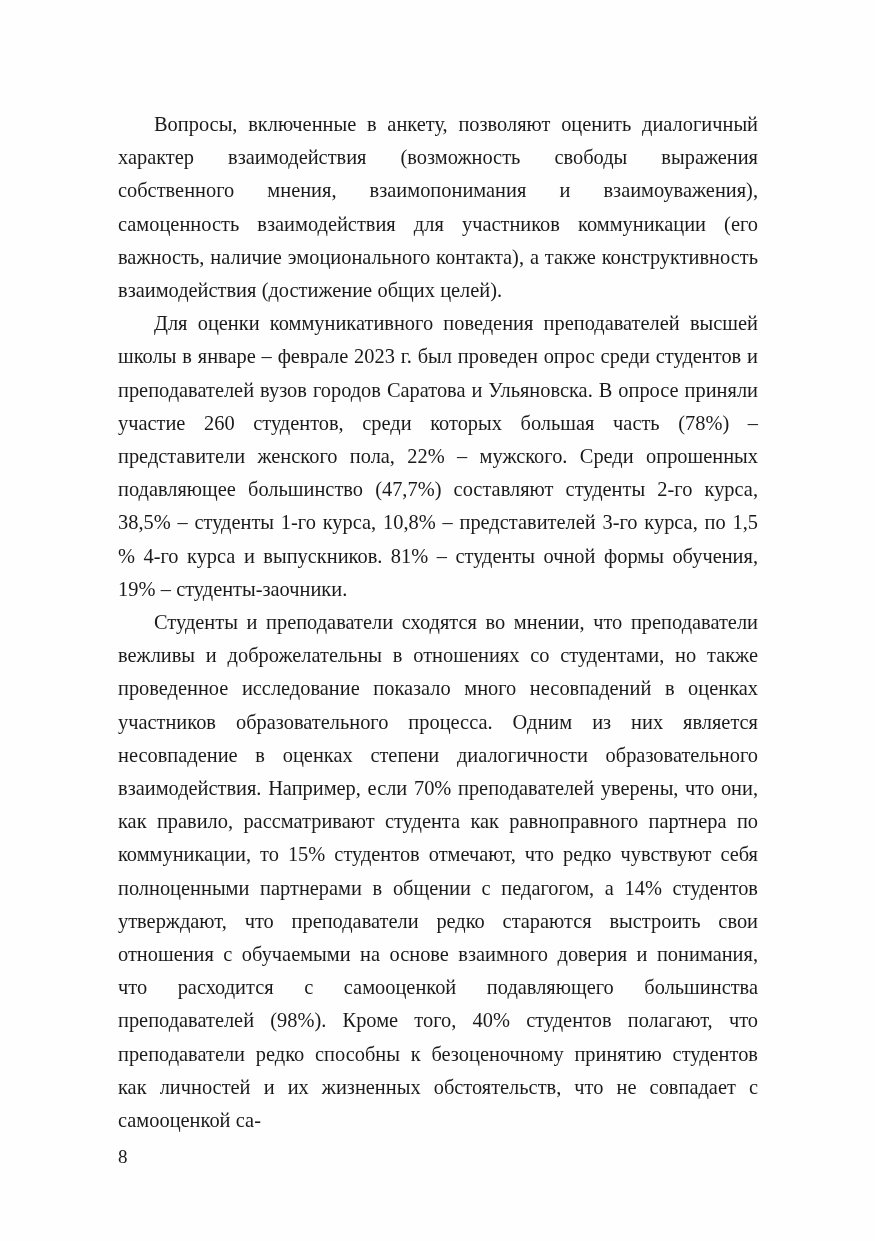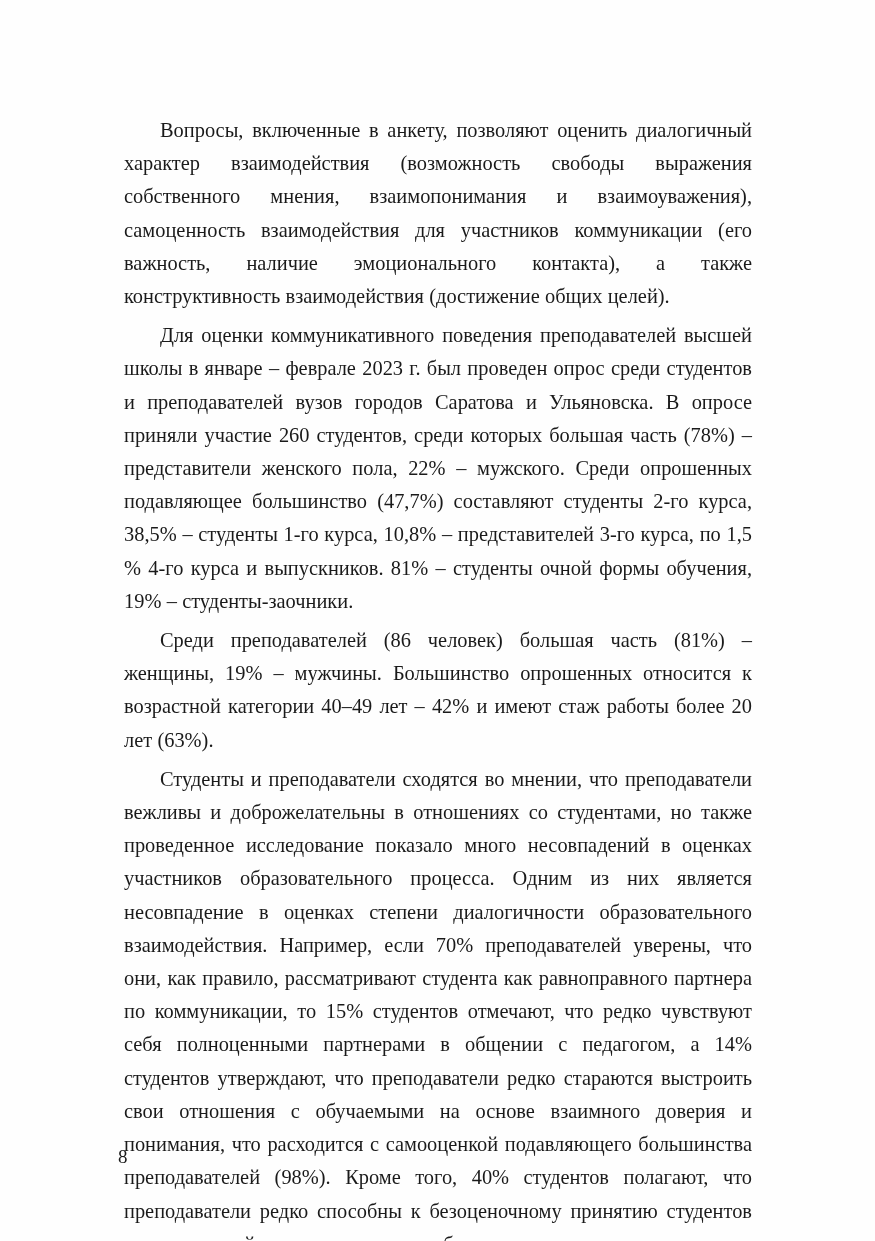--- a/index.html
+++ b/index.html
@@ -23,21 +23,21 @@
     height: 1241px;
     background: #fefefe;
   }
   .text-column {
     position: absolute;
     left: 118px;
     top: 108px;
     width: 640px;
   }
   p.para {
-    margin: 6px;
+    margin: 0;
     font-size: 20.4px;
     line-height: 33.2px;
     text-align: justify;
     text-justify: inter-word;
     text-indent: 36px;
     word-spacing: 0.2px;
     color: #1a1a1a;
     hyphens: manual;
   }
   .page-number {
@@ -50,19 +50,18 @@
   }
 </style>
 </head>
 <body>
 
 <div class="page">
 
   <div class="text-column">
     <p class="para">Вопросы, включенные в анкету, позволяют оценить диалогичный характер взаимодействия (возможность свободы выражения собственного мнения, взаимопонимания и взаимоуважения), самоценность взаимодействия для участников коммуникации (его важность, наличие эмоционального контакта), а также конструктивность взаимодействия (достижение общих целей).</p>
     <p class="para">Для оценки коммуникативного поведения преподавателей высшей школы в январе – феврале 2023 г. был проведен опрос среди студентов и преподавателей вузов городов Саратова и Ульяновска. В опросе приняли участие 260 студентов, среди которых большая часть (78%) – представители женского пола, 22% – мужского. Среди опрошенных подавляющее большинство (47,7%) составляют студенты 2-го курса, 38,5% – студенты 1-го курса, 10,8% – представителей 3-го курса, по 1,5 % 4-го курса и выпускников. 81% – студенты очной формы обучения, 19% – студенты-заочники.</p>
-    <p class="para">Среди преподавателей (86 человек) большая часть (81%) – женщины, 19% – мужчины. Большинство опрошенных относится к возрастной категории 40–49 лет – 42% и имеют стаж работы более 20 лет (63%).</p>
     <p class="para">Студенты и преподаватели сходятся во мнении, что преподаватели вежливы и доброжелательны в отношениях со студентами, но также проведенное исследование показало много несовпадений в оценках участников образовательного процесса. Одним из них является несовпадение в оценках степени диалогичности образовательного взаимодействия. Например, если 70% преподавателей уверены, что они, как правило, рассматривают студента как равноправного партнера по коммуникации, то 15% студентов отмечают, что редко чувствуют себя полноценными партнерами в общении с педагогом, а 14% студентов утверждают, что преподаватели редко стараются выстроить свои отношения с обучаемыми на основе взаимного доверия и понимания, что расходится с самооценкой подавляющего большинства преподавателей (98%). Кроме того, 40% студентов полагают, что преподаватели редко способны к безоценочному принятию студентов как личностей и их жизненных обстоятельств, что не совпадает с самооценкой са-</p>
   </div>
 
   <div class="page-number">8</div>
 
 </div>
 
 </body></html>

